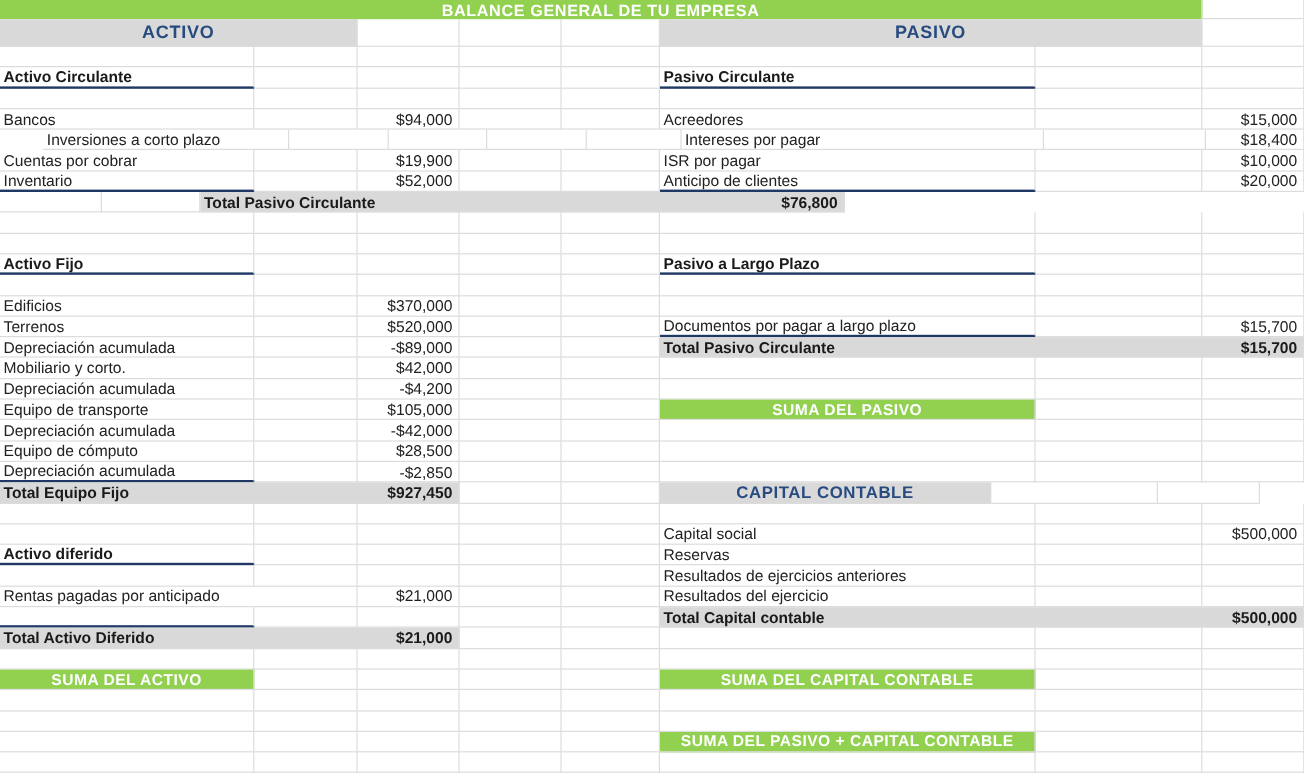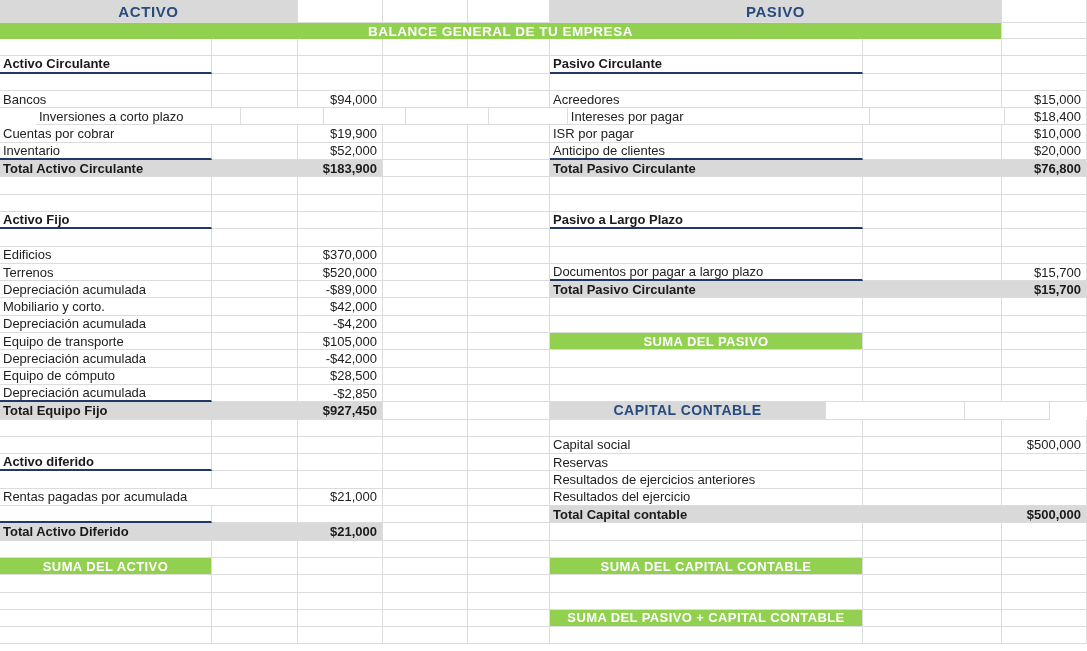--- a/index.html
+++ b/index.html
@@ -25,34 +25,34 @@
   .title-row{height:16px;}
   .title-band{width:1002px;background:var(--green);color:#fff;font-weight:bold;justify-content:center;letter-spacing:.5px;border-bottom:none;font-size:13.5px;}
   .header-row{height:23px;}
   .hdr-band{background:var(--band-gray);color:var(--hdr-blue);font-weight:bold;justify-content:center;letter-spacing:.6px;font-size:15px;}
 </style>
 </head>
 <body>
 
 <div class="sheet" style="--green: #92D050; --band-gray: #D9D9D9; --navy: #1F3864; --hdr-blue: #274B7F; --grid: #DCDCDC;">
 
+  <div class="row title-row">
+    <div class="c title-band">BALANCE GENERAL DE TU EMPRESA</div>
+    <div class="c" style="width:85px"></div>
+  </div>
+
   <div class="row header-row">
     <div class="c hdr-band" style="width:298px">ACTIVO</div>
     <div class="c" style="width:85px"></div>
     <div class="c" style="width:85px"></div>
     <div class="c" style="width:82px"></div>
     <div class="c hdr-band" style="width:452px">PASIVO</div>
     <div class="c" style="width:85px"></div>
   </div>
 
-  <div class="row title-row">
-    <div class="c title-band">BALANCE GENERAL DE TU EMPRESA</div>
-    <div class="c" style="width:85px"></div>
-  </div>
-
   <div id="rows">
       <div class="row">
         <div class="c label" style="width: 212px;"></div>
         <div class="c" style="width: 86px;"></div>
         <div class="c value" style="width: 85px;"></div>
         <div class="c" style="width: 85px;"></div>
         <div class="c" style="width: 82px;"></div>
         <div class="c label" style="width: 313px;"></div>
         <div class="c" style="width: 139px;"></div>
         <div class="c value" style="width: 85px;"></div>
@@ -111,24 +111,20 @@
         <div class="c label ul" style="width: 212px;">Inventario</div>
         <div class="c" style="width: 86px;"></div>
         <div class="c value" style="width: 85px;">$52,000</div>
         <div class="c" style="width: 85px;"></div>
         <div class="c" style="width: 82px;"></div>
         <div class="c label ul" style="width: 313px;">Anticipo de clientes</div>
         <div class="c" style="width: 139px;"></div>
         <div class="c value" style="width: 85px;">$20,000</div>
       </div>
       <div class="row">
-        <div class="c total" style="width: 383px;">
-          <span>Total Activo Circulante</span>
-          <span class="tv">$183,900</span>
-        </div>
         <div class="c" style="width: 85px;"></div>
         <div class="c" style="width: 82px;"></div>
         <div class="c total" style="width: 537px;">
           <span>Total Pasivo Circulante</span>
           <span class="tv">$76,800</span>
         </div>
       </div>
       <div class="row">
         <div class="c label" style="width: 212px;"></div>
         <div class="c" style="width: 86px;"></div>
@@ -305,21 +301,21 @@
         <div class="c label" style="width: 212px;"></div>
         <div class="c" style="width: 86px;"></div>
         <div class="c value" style="width: 85px;"></div>
         <div class="c" style="width: 85px;"></div>
         <div class="c" style="width: 82px;"></div>
         <div class="c label" style="width: 313px;">Resultados de ejercicios anteriores</div>
         <div class="c" style="width: 139px;"></div>
         <div class="c value" style="width: 85px;"></div>
       </div>
       <div class="row">
-        <div class="c label" style="width: 298px;">Rentas pagadas por acumulada</div>
+        <div class="c label" style="width: 298px;">Rentas pagadas por anticipado</div>
         <div class="c value" style="width: 85px;">$21,000</div>
         <div class="c" style="width: 85px;"></div>
         <div class="c" style="width: 82px;"></div>
         <div class="c label" style="width: 313px;">Resultados del ejercicio</div>
         <div class="c" style="width: 139px;"></div>
         <div class="c value" style="width: 85px;"></div>
       </div>
       <div class="row">
         <div class="c label ul" style="width: 212px;"></div>
         <div class="c" style="width: 86px;"></div>

